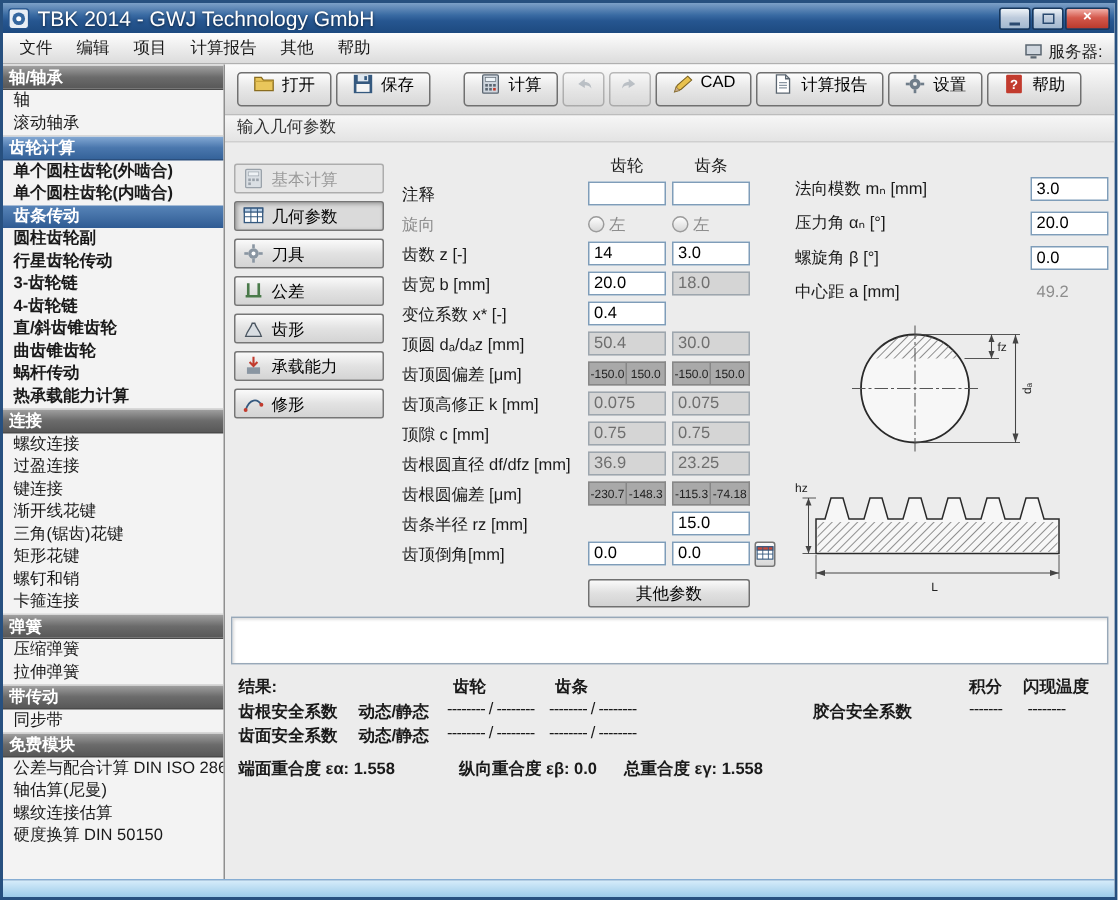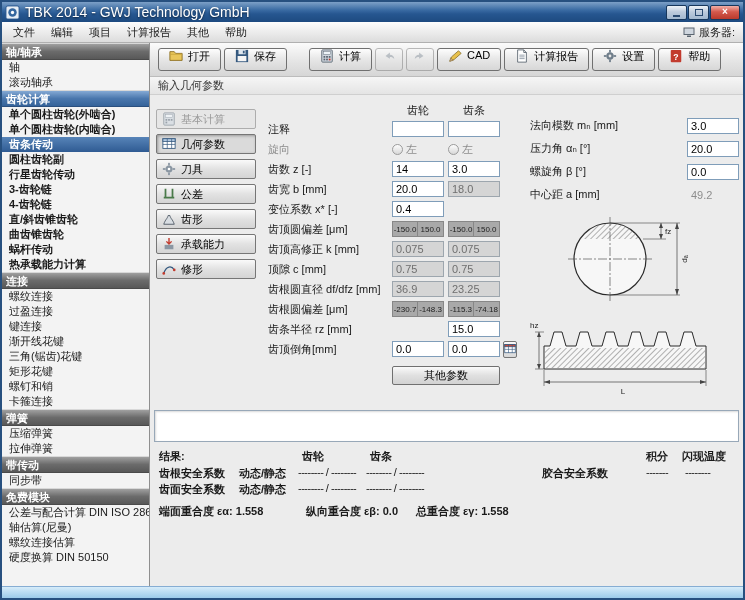--- a/index.html
+++ b/index.html
@@ -5,21 +5,21 @@
 *{margin:0;padding:0;box-sizing:border-box}
 body{font-family:"Liberation Sans","DejaVu Sans",sans-serif;font-size:11px;color:#1a1a1a;background:#9db8cf}
 .window{width:745px;height:600px;border:2px solid #27507f;background:#ececec;display:flex;flex-direction:column;overflow:hidden}
 .titlebar{height:20px;flex:0 0 20px;background:linear-gradient(#7da0c7,#3a6ba3 40%,#265690 60%,#1d4a80);display:flex;align-items:center;gap:5px;padding:0 3px}
 .titlebar .title{flex:1;color:#fff;font-size:14px;text-shadow:0 1px 2px rgba(0,0,0,.6);white-space:nowrap;overflow:hidden}
 .win-controls{display:flex;gap:1px}
 .win-btn{width:21px;height:15px;border:1px solid #17375c;border-radius:2px;background:linear-gradient(#eef3f8,#bdcbdc 45%,#a2b8cf);display:flex;align-items:center;justify-content:center;color:#17375c;font-size:10px;line-height:1;cursor:default}
 .win-btn .bar{width:7px;height:2px;background:#2a4a70;margin-top:7px}
 .win-btn .box{width:8px;height:7px;border:1px solid #2a4a70}
 .win-btn.close{width:30px;background:linear-gradient(#f2b0a8,#d4594c 45%,#bb3a2c);color:#fff;font-weight:bold}
-.menubar{height:21px;flex:0 0 21px;background:linear-gradient(#fdfdfd,#e9e9e9 60%,#dcdcdc);border-bottom:1px solid #b0b0b0;display:flex;align-items:center;padding:0 3px}
+.menubar{height:21px;flex:0 0 21px;background:linear-gradient(#fdfdfd,#e9e9e9 60%,#dcdcdc);border-bottom:1px solid #b0b0b0;display:flex;align-items:flex-end;padding:0 3px}
 #menu-items{display:flex}
 .menu-item{padding:3px 8px;cursor:default}
 .server{margin-left:auto;display:flex;align-items:center;gap:4px;padding-right:5px;color:#222}
 .body-row{flex:1;display:flex;min-height:0}
 .sidebar{width:148px;flex:0 0 148px;background:#f3f3f3;border-right:1px solid #8f8f8f;overflow:hidden}
 .sb-header{height:17px;line-height:16px;padding-left:4px;color:#fff;font-weight:bold;background:linear-gradient(#a0a0a0,#6b6b6b 50%,#585858);border-top:1px solid #d8d8d8;border-bottom:1px solid #4a4a4a;cursor:default}
 .sb-header.active{background:linear-gradient(#84a9d4,#4a77ad 50%,#35639a);border-bottom:1px solid #2a4f7e}
 .sb-item{height:15px;line-height:15px;padding-left:7px;white-space:nowrap;overflow:hidden;cursor:default}
 .sb-item.bold{font-weight:bold}
 .sb-item.selected{background:linear-gradient(#5784b8,#2f5b93);color:#fff}
@@ -333,20 +333,25 @@
             <span class="flabel">齿宽 b [mm]</span>
             <input class="fin" type="text" value="20.0" style="">
             <input class="fin dis" type="text" disabled="" value="18.0" style="">
           </div>
           <div class="frow">
             <span class="flabel">变位系数 x* [-]</span>
             <input class="fin" type="text" value="0.4" style="">
             <span class="cell"></span>
           </div>
           <div class="frow">
+            <span class="flabel">顶圆 dₐ/dₐz [mm]</span>
+            <input class="fin dis" type="text" disabled="" value="50.4" style="">
+            <input class="fin dis" type="text" disabled="" value="30.0" style="">
+          </div>
+          <div class="frow">
             <span class="flabel">齿顶圆偏差 [μm]</span>
             <span class="pair">
               <input class="half" type="text" disabled="" value="-150.0" style="">
               <input class="half" type="text" disabled="" value="150.0" style="">
             </span>
             <span class="pair">
               <input class="half" type="text" disabled="" value="-150.0" style="">
               <input class="half" type="text" disabled="" value="150.0" style="">
             </span>
           </div>

